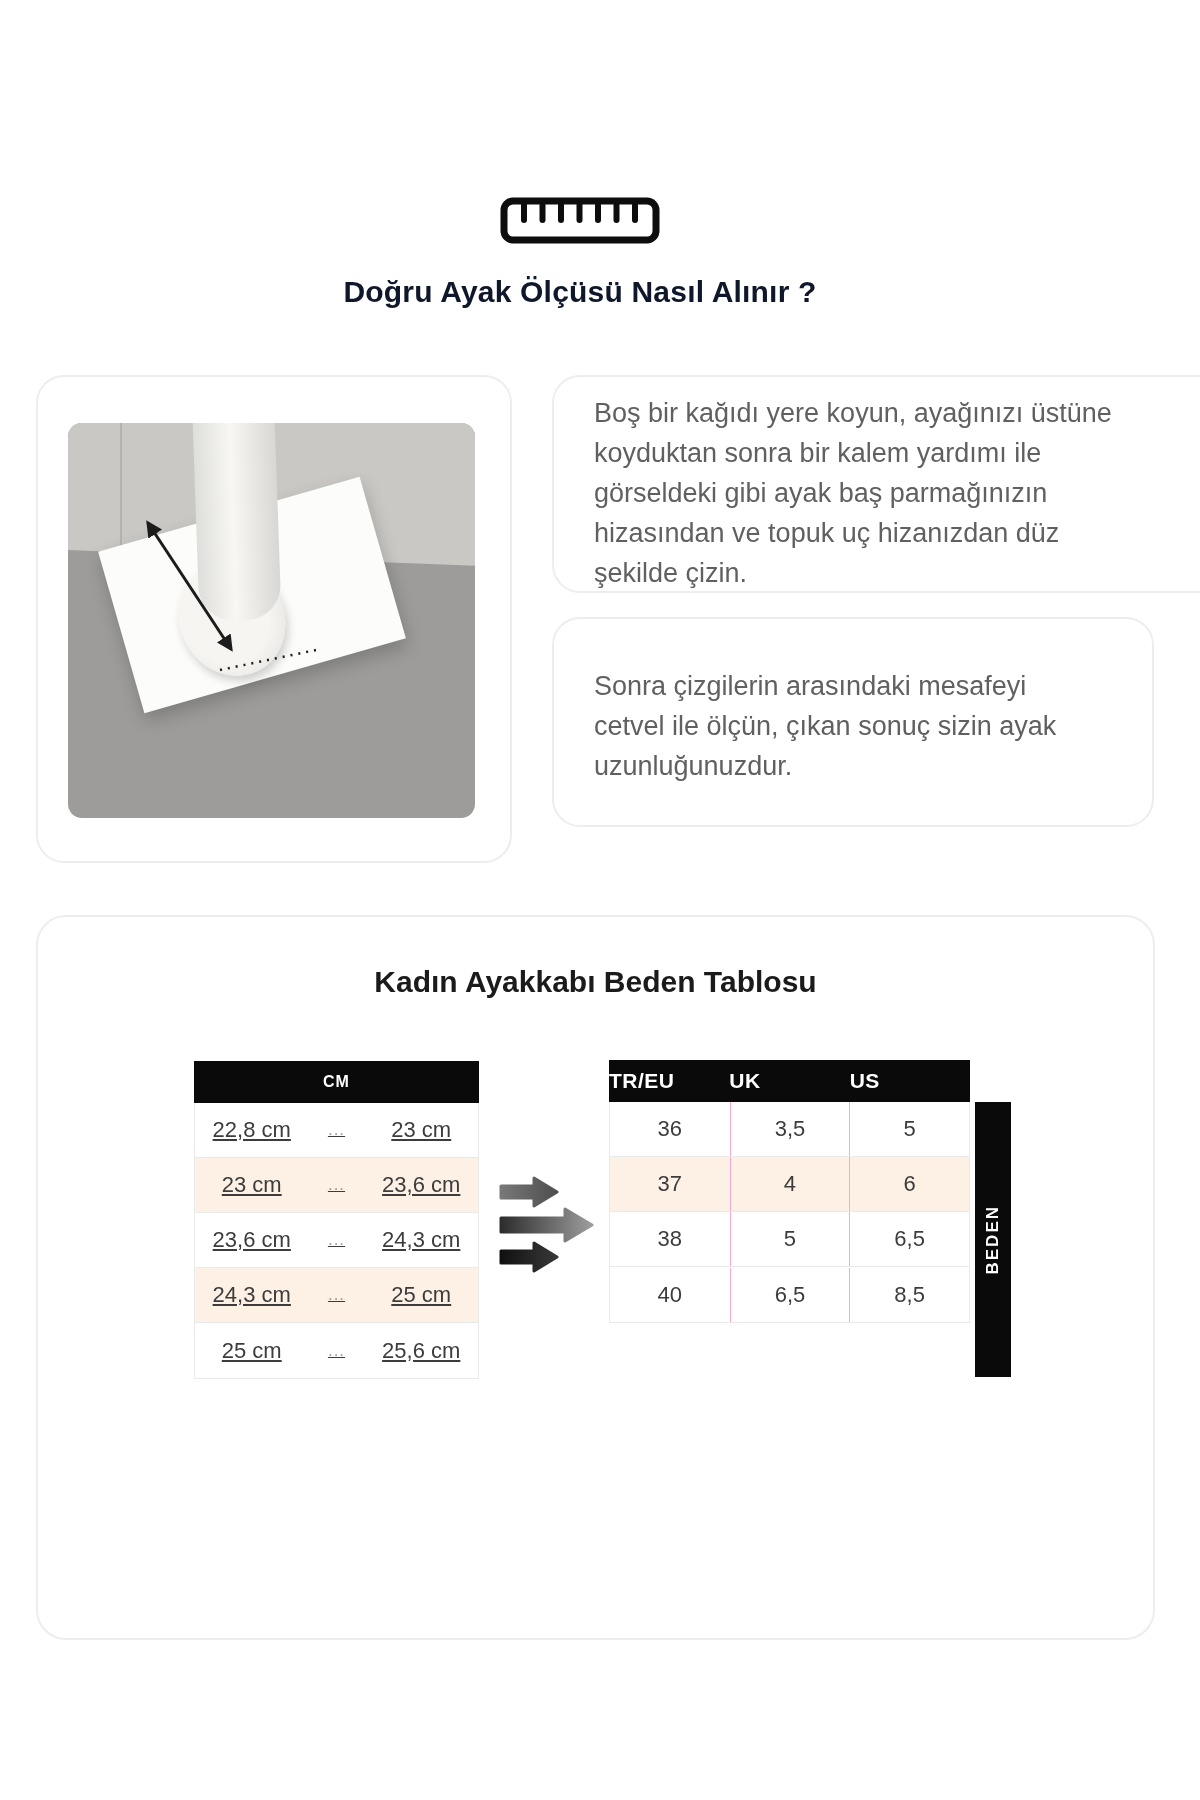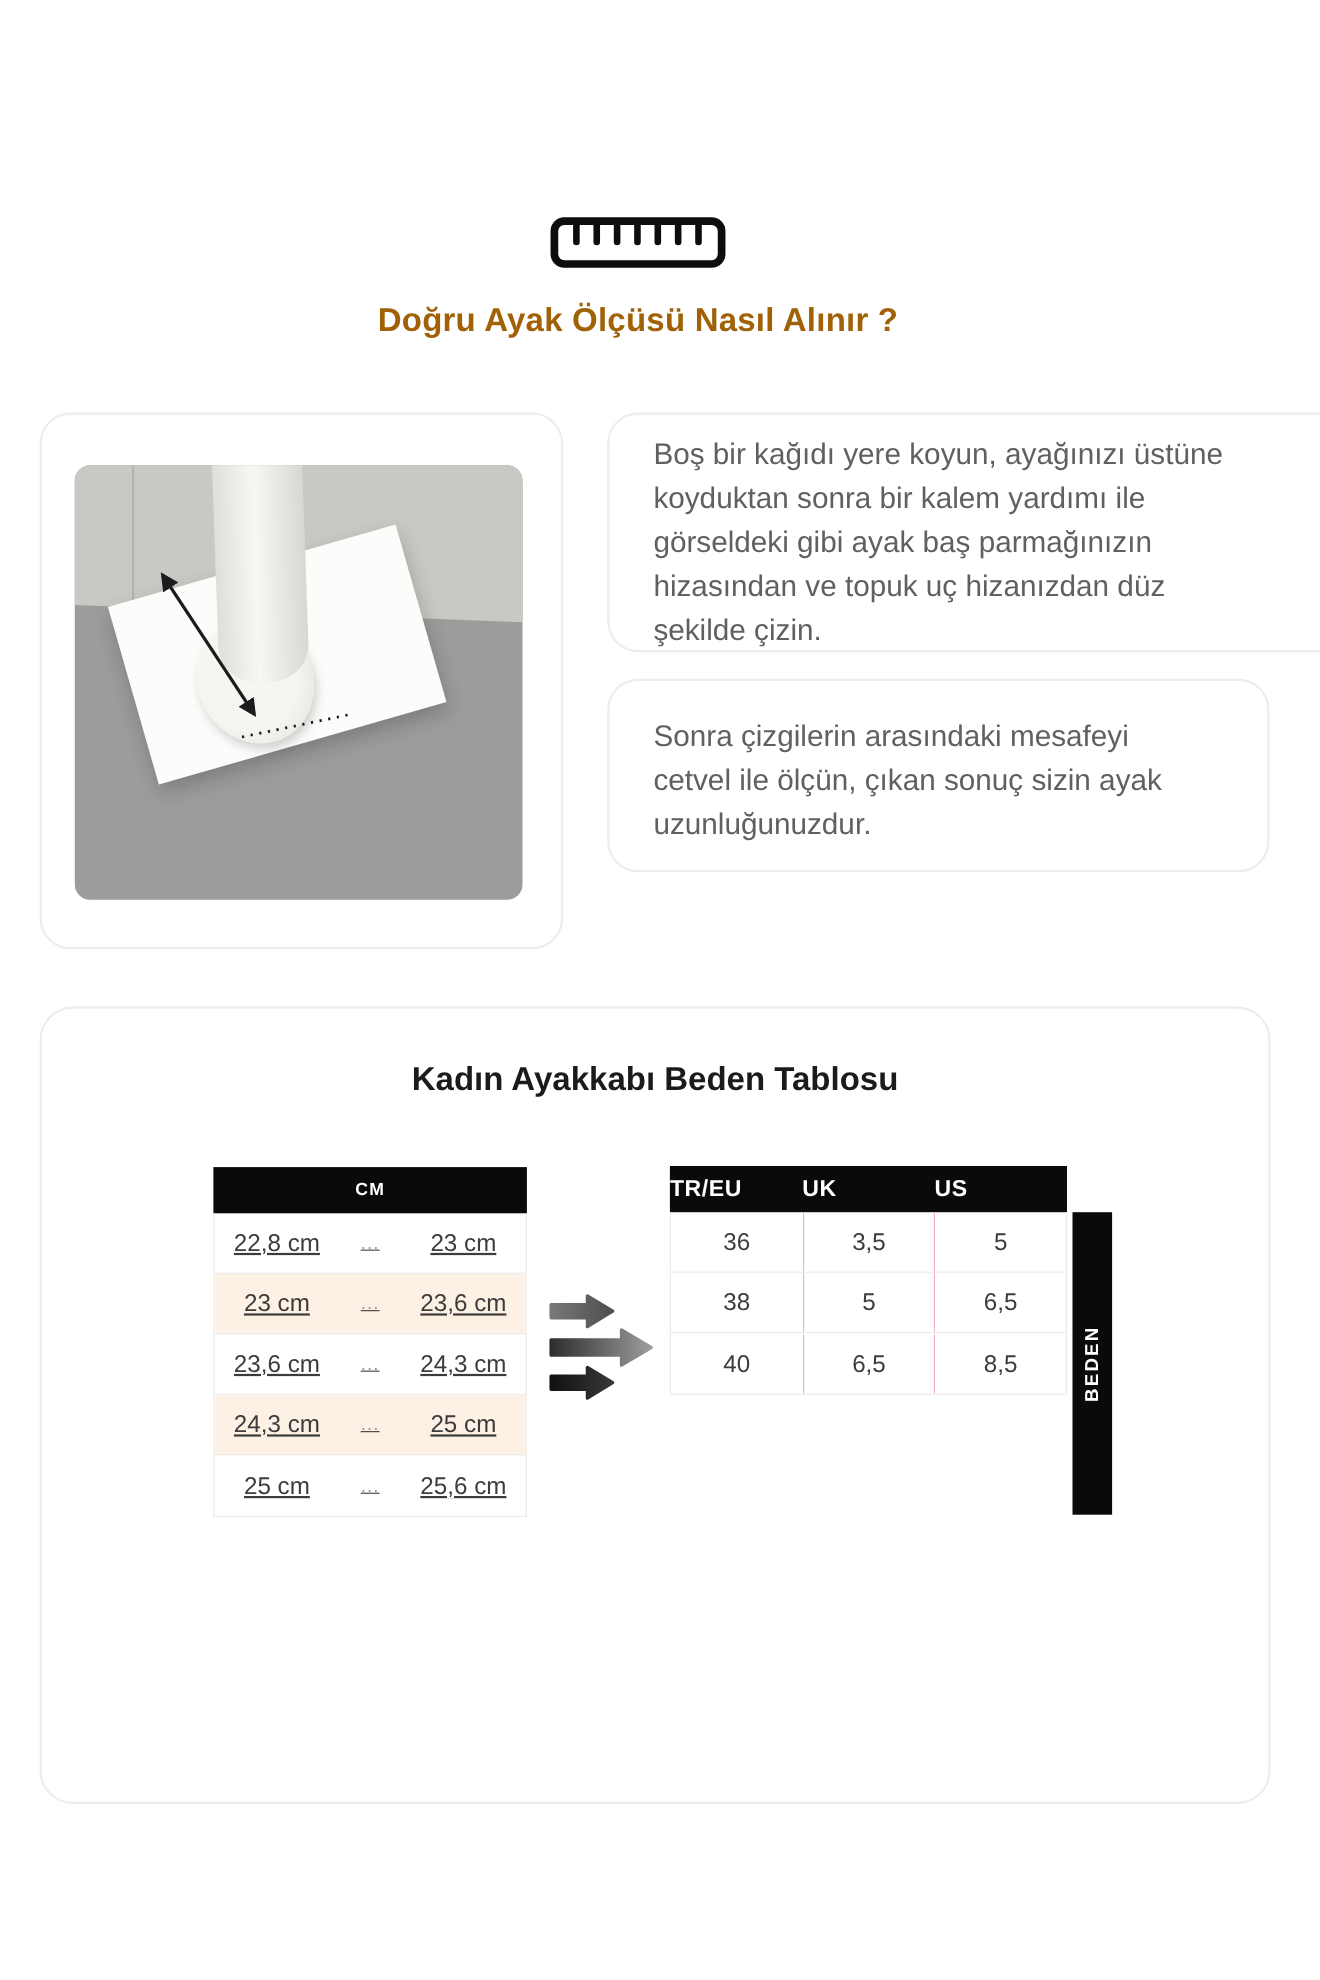--- a/index.html
+++ b/index.html
@@ -4,21 +4,21 @@
 <style>
   html,body{margin:0;padding:0;background:#fff;}
   .page{
     position:relative;width:1200px;height:1800px;background:#ffffff;
     font-family:"Liberation Sans", sans-serif;overflow:hidden;
   }
   
   .ruler-wrap{position:absolute;left:500px;top:197px;width:160px;height:47px;}
   .main-title{
     position:absolute;left:0;top:275px;width:1160px;text-align:center;
-    font-size:30px;font-weight:700;color:#a16207;letter-spacing:.2px;
+    font-size:30px;font-weight:700;color:#0f172a;letter-spacing:.2px;
   }
   
   .card{
     position:absolute;background:#fff;border:2px solid #ededed;border-radius:28px;
     box-sizing:border-box;
   }
   .photo-card{left:36px;top:375px;width:476px;height:488px;}
   .photo{
     position:absolute;left:30px;top:46px;width:407px;height:395px;border-radius:14px;
     overflow:hidden;background:#9d9c9a;
@@ -35,21 +35,21 @@
     background:linear-gradient(to right,#dededa,#f8f7f4 45%,#d8d7d3);
     border-radius:0 0 34px 34px;transform:rotate(-2deg);
   }
   .sock-foot{
     position:absolute;left:112px;top:138px;width:104px;height:116px;border-radius:50%;
     background:radial-gradient(ellipse at 45% 40%,#f6f5f2 55%,#dddcd8);
     transform:rotate(-28deg);box-shadow:0 6px 10px rgba(0,0,0,.18);
   }
   .measure-svg{position:absolute;left:0;top:0;}
   .text-card-1{left:552px;top:375px;width:705px;height:218px;padding:16px 40px;}
-  .text-card-2{left:552px;top:617px;width:602px;height:176px;padding:24px 40px 16px 40px;
+  .text-card-2{left:552px;top:617px;width:602px;height:210px;padding:24px 40px 16px 40px;
     display:flex;align-items:center;}
   .card p{
     margin:0;font-size:27px;line-height:40px;color:#606060;white-space:pre-line;
   }
   
   .big-card{left:36px;top:903px;width:1119px;height:725px;border-radius:30px;margin-top:12px;}
   .chart-title{
     position:absolute;left:0;top:48px;width:100%;text-align:center;
     font-size:30px;font-weight:700;color:#1b1b1b;
   }
@@ -197,20 +197,25 @@
         <span>TR/EU</span>
         <span>UK</span>
         <span>US</span>
       </div>
       <div class="rows">
         <div class="row conv-row">
           <span>36</span>
           <span>3,5</span>
           <span>5</span>
         </div>
+        <div class="row conv-row alt">
+          <span>37</span>
+          <span>4</span>
+          <span>6</span>
+        </div>
         <div class="row conv-row">
           <span>38</span>
           <span>5</span>
           <span>6,5</span>
         </div>
         <div class="row conv-row">
           <span>40</span>
           <span>6,5</span>
           <span>8,5</span>
         </div>

